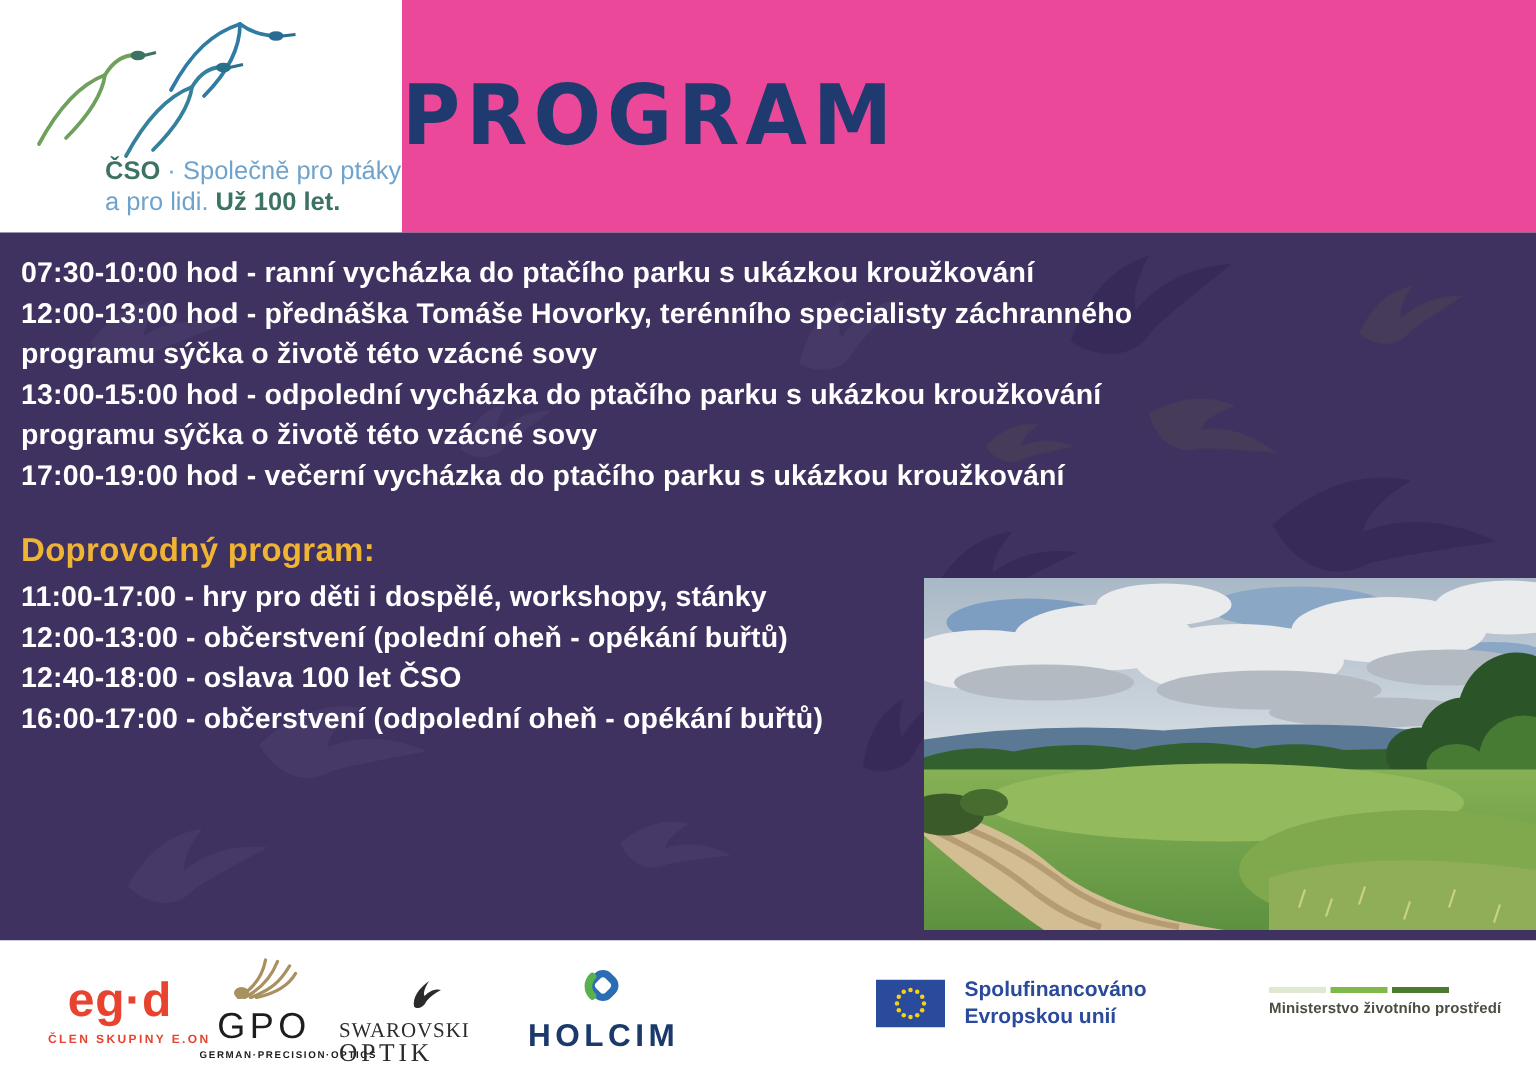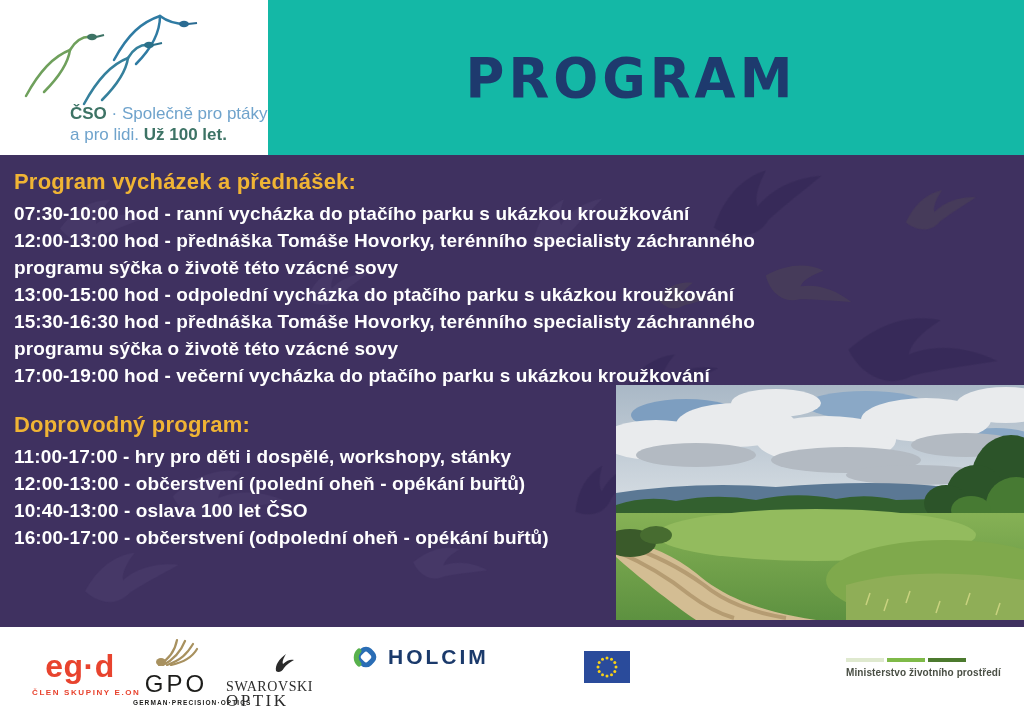--- a/index.html
+++ b/index.html
@@ -9,21 +9,21 @@
 
   
   .header { position:absolute; top:0; left:0; width:1024px; height:155px; display:flex; }
   .logo-box { width:268px; height:155px; background:#ffffff; position:relative; }
   .cso-birds { position:absolute; left:18px; top:8px; }
   .logo-text { position:absolute; left:70px; top:103px; font-size:17px; line-height:21px; white-space:nowrap; }
   .logo-text .org { color:#3d7365; font-weight:700; }
   .logo-text .sep { color:#6fa3cc; font-weight:400; }
   .logo-text .tag { color:#6fa3cc; font-weight:500; }
   .logo-text .strong { color:#3d7365; font-weight:700; }
-  .banner { flex:1; background:#14b8a6; display:flex; align-items:center; justify-content:center; }
+  .banner { flex:1; background:#ec4899; display:flex; align-items:center; justify-content:flex-start; }
   .banner h1 { font-family:"DejaVu Sans","Liberation Sans",sans-serif; font-size:53px; font-weight:800;
                letter-spacing:4px; color:#1e3a6e; transform:scaleY(1.05); margin-right:30px; }
 
   
   .main { position:absolute; top:155px; left:0; width:1024px; height:472px; background:#3f3160; overflow:hidden; }
   .bird-pattern { position:absolute; top:0; left:0; width:1024px; height:472px; }
   .content { position:absolute; top:14px; left:14px; right:420px; }
   .content h2 { color:#f0b434; font-size:22px; font-weight:700; margin-bottom:5px; letter-spacing:0.2px; }
   .content h2.second { margin-top:23px; }
   .content p.line { color:#ffffff; font-size:19px; font-weight:700; line-height:27px; white-space:nowrap; letter-spacing:0.1px; }
@@ -37,21 +37,21 @@
   .logo-egd { position:absolute; left:32px; top:22px; width:96px; text-align:center; color:#e8432e; }
   .egd-word { font-size:32px; font-weight:800; line-height:34px; letter-spacing:0.5px; }
   .egd-sub { font-size:8px; font-weight:700; letter-spacing:1.6px; margin-top:5px; white-space:nowrap; }
   .logo-gpo { position:absolute; left:133px; top:9px; width:86px; text-align:center; }
   .gpo-word { font-size:24px; font-weight:400; letter-spacing:3px; color:#1d1d1b; line-height:27px;text-align:center; }
   .gpo-sub { font-size:6.5px; letter-spacing:1.1px; color:#1d1d1b; font-weight:700; margin-top:2px; white-space:nowrap; }
   .logo-swarovski { position:absolute; left:226px; top:24px; width:84px; color:#2b2b2b; font-family:"Liberation Serif",serif; }
   .swa-bird { text-align:center; padding-left:30px; }
   .swa-line1 { font-size:14px; letter-spacing:0.6px; line-height:15px; text-align:center; }
   .swa-line2 { font-size:17px; letter-spacing:2.5px; line-height:13px; text-align:left; padding-right:6px; }
-  .logo-holcim { position:absolute; left:352px; top:16px; display:flex; align-items:center; gap:8px; }
+  .logo-holcim { position:absolute; left:352px; top:16px; display:flex; align-items:center; gap:8px;flex-direction:column; }
   .holcim-word { font-size:21px; font-weight:800; letter-spacing:3px; color:#1b3a6b; }
   .logo-svw { position:absolute; left:352px; top:53px; font-size:24px; font-weight:500; color:#1e2942; letter-spacing:0.3px; }
   .logo-svw .amp { color:#9aa0a8; }
   .logo-eu { position:absolute; left:584px; top:24px; display:flex; align-items:center; gap:13px; }
   .eu-text { font-size:14px; font-weight:700; color:#2a4b9b; line-height:17.5px; }
   .logo-ministry { position:absolute; left:846px; top:31px; width:120px; }
   .min-bars { display:flex; gap:3px; }
   .min-bar { height:4px; flex:1; }
   .min-bar.b1 { background:#dfe9cf; }
   .min-bar.b2 { background:#7fba48; }
@@ -129,33 +129,31 @@
         <use href="#bp" transform="translate(560,330) scale(2.2) rotate(-30)"></use>
       </g>
       <g fill="#6a6a3f" opacity="0.18">
         <use href="#bp" transform="translate(780,90) scale(2.4) rotate(25)"></use>
         <use href="#bp" transform="translate(900,40) scale(2.0) rotate(-12)"></use>
         <use href="#bp" transform="translate(660,120) scale(1.6) rotate(8)"></use>
       </g>
     </svg>
 
     <div class="content">
-      <h2>Program vycházek a přednášek:</h2>
       <p class="line">07:30-10:00 hod - ranní vycházka do ptačího parku s ukázkou kroužkování</p>
       <p class="line">12:00-13:00 hod - přednáška Tomáše Hovorky, terénního specialisty záchranného</p>
       <p class="line">programu sýčka o životě této vzácné sovy</p>
       <p class="line">13:00-15:00 hod - odpolední vycházka do ptačího parku s ukázkou kroužkování</p>
-      <p class="line">15:30-16:30 hod - přednáška Tomáše Hovorky, terénního specialisty záchranného</p>
       <p class="line">programu sýčka o životě této vzácné sovy</p>
       <p class="line">17:00-19:00 hod - večerní vycházka do ptačího parku s ukázkou kroužkování</p>
 
       <h2 class="second">Doprovodný program:</h2>
       <p class="line">11:00-17:00 - hry pro děti i dospělé, workshopy, stánky</p>
       <p class="line">12:00-13:00 - občerstvení (polední oheň - opékání buřtů)</p>
-      <p class="line">10:40-13:00 - oslava 100 let ČSO</p>
+      <p class="line">12:40-18:00 - oslava 100 let ČSO</p>
       <p class="line">16:00-17:00 - občerstvení (odpolední oheň - opékání buřtů)</p>
     </div>
 
     <div class="photo">
       <svg width="408" height="235" viewBox="0 0 408 235">
         <defs>
           <linearGradient id="sky" x1="0" y1="0" x2="0" y2="1">
             <stop offset="0" stop-color="#a9b8c6"></stop>
               <stop offset="1" stop-color="#d6dde3"></stop>
           </linearGradient>
@@ -276,20 +274,24 @@
           <circle cx="18.5" cy="23.8" r="1.5"></circle>
             <circle cx="15.2" cy="20.5" r="1.5"></circle>
           <circle cx="14" cy="16" r="1.5"></circle>
             <circle cx="15.2" cy="11.5" r="1.5"></circle>
           <circle cx="18.5" cy="8.2" r="1.5"></circle>
             <circle cx="23" cy="7" r="1.5"></circle>
           <circle cx="27.5" cy="8.2" r="1.5"></circle>
             <circle cx="30.8" cy="11.5" r="1.5"></circle>
         </g>
       </svg>
+      <div class="eu-text">
+        <div>Spolufinancováno</div>
+        <div>Evropskou unií</div>
+      </div>
     </div>
 
     <div class="logo-ministry">
       <div class="min-bars">
         <div class="min-bar b1"></div>
         <div class="min-bar b2"></div>
         <div class="min-bar b3"></div>
       </div>
       <div class="min-label">Ministerstvo životního prostředí</div>
     </div>

